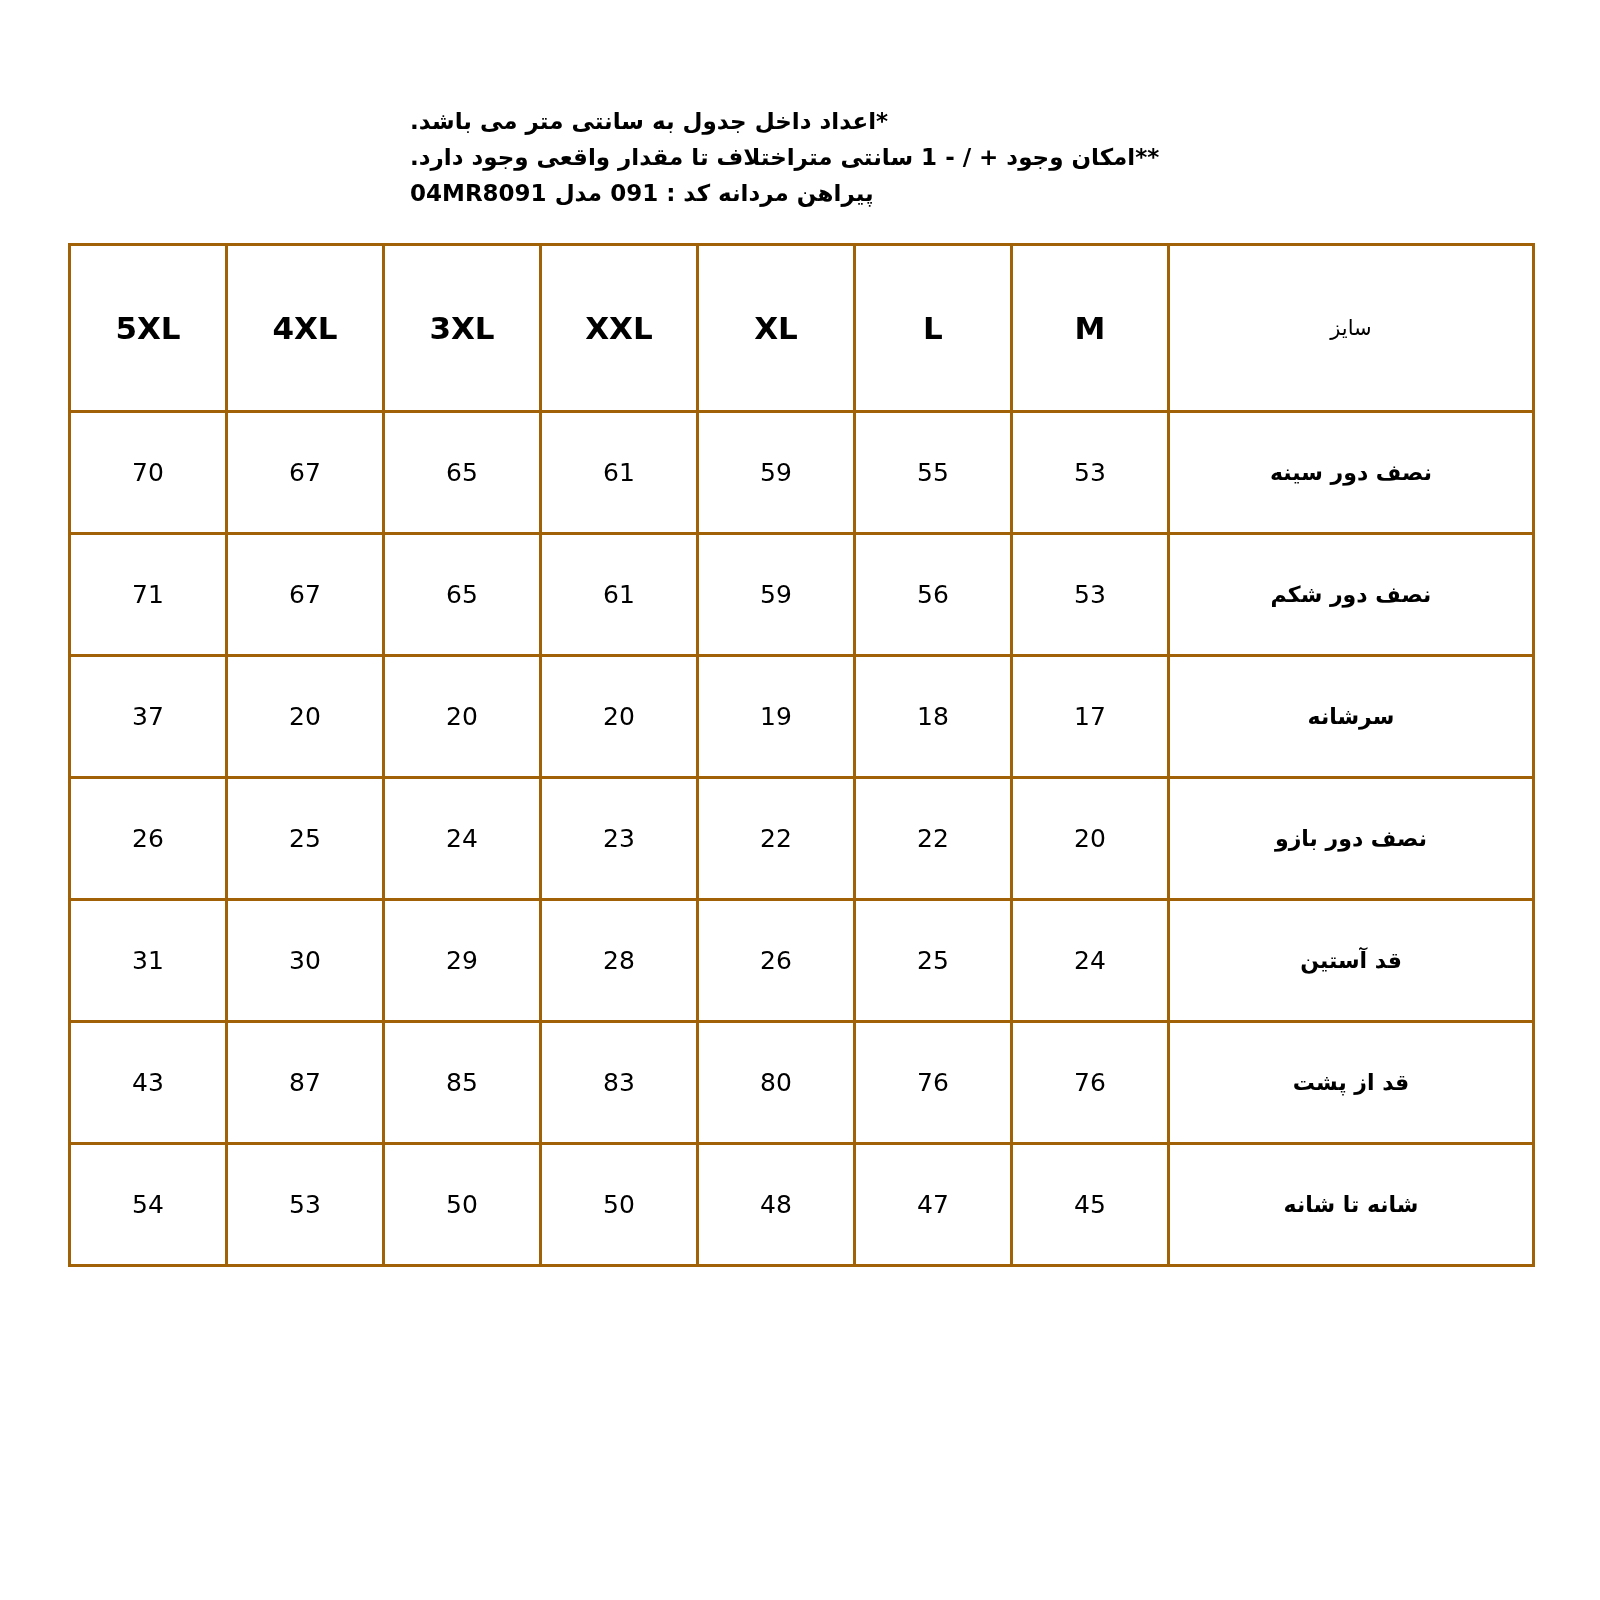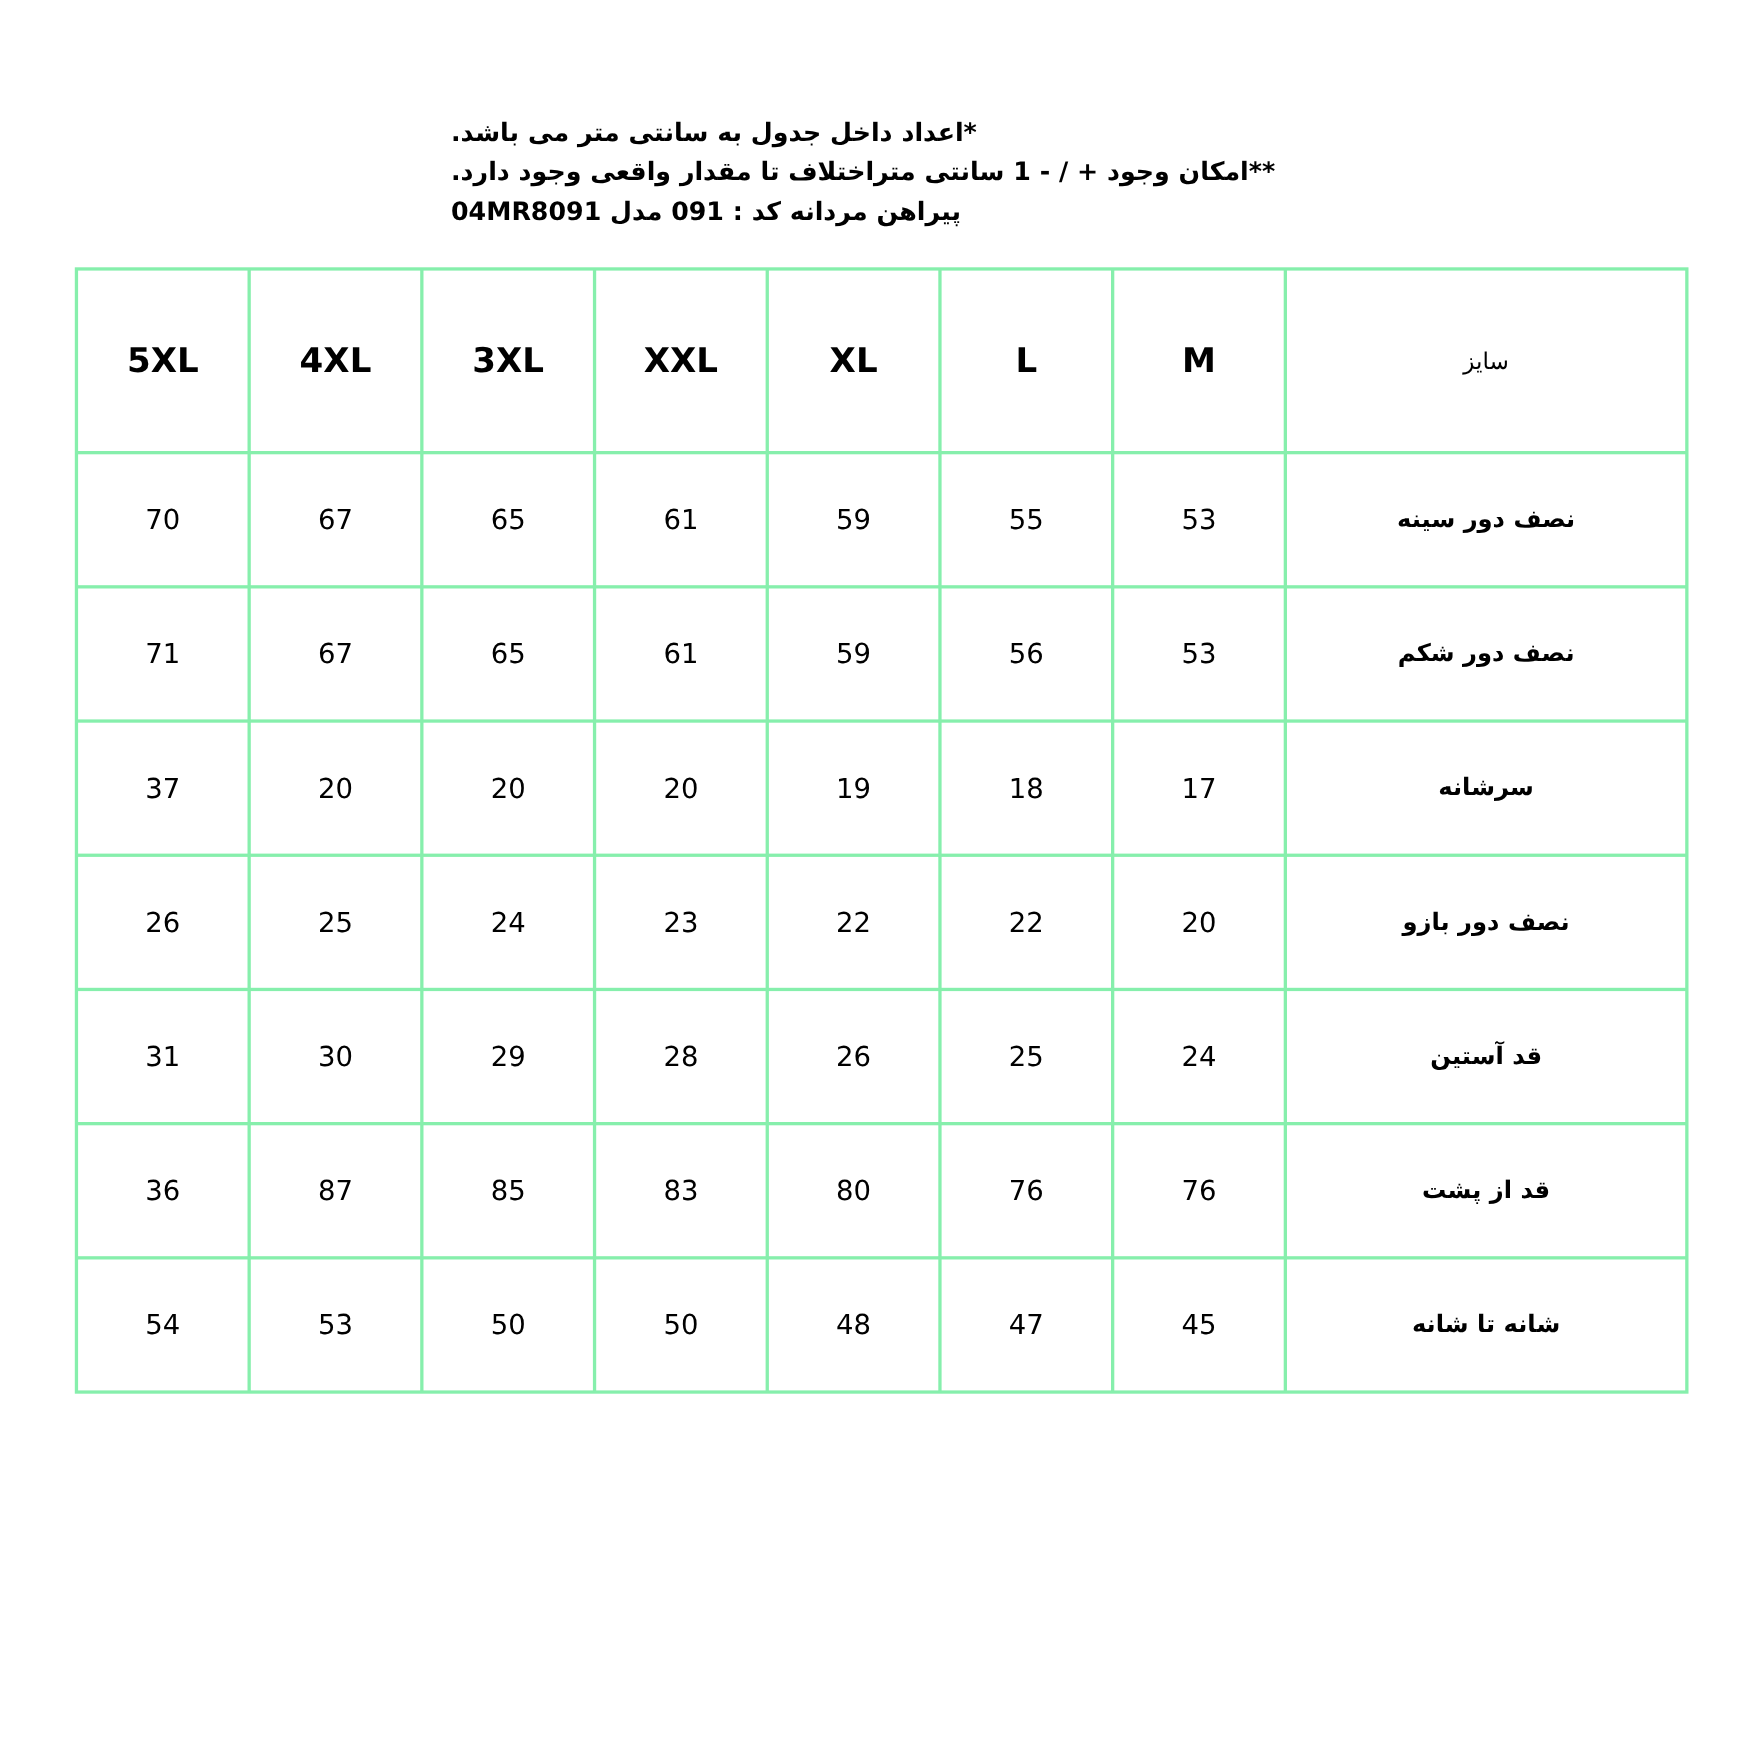--- a/index.html
+++ b/index.html
@@ -39,21 +39,21 @@
   #size-table-wrap {
     position: absolute;
     top: 243px;
     left: 50px;
     width: 1485px;
   }
   table.size-table {
     border-collapse: separate;
     border-spacing: 3px;
     width: 1422px;
-    background: #86efac;
+    background: #a16207;
     table-layout: fixed;
     direction: ltr;
   }
   table.size-table td {
     background: #ffffff;
     text-align: center;
     vertical-align: middle;
     padding: 0;
     font-family: "DejaVu Sans", "Liberation Sans", sans-serif;
   }
@@ -161,21 +161,21 @@
           <td class="value-cell">31</td>
           <td class="value-cell">30</td>
           <td class="value-cell">29</td>
           <td class="value-cell">28</td>
           <td class="value-cell">26</td>
           <td class="value-cell">25</td>
           <td class="value-cell">24</td>
           <td class="row-label">قد آستین</td>
         </tr>
         <tr class="data-row">
-          <td class="value-cell">36</td>
+          <td class="value-cell">43</td>
           <td class="value-cell">87</td>
           <td class="value-cell">85</td>
           <td class="value-cell">83</td>
           <td class="value-cell">80</td>
           <td class="value-cell">76</td>
           <td class="value-cell">76</td>
           <td class="row-label">قد از پشت</td>
         </tr>
         <tr class="data-row">
           <td class="value-cell">54</td>

